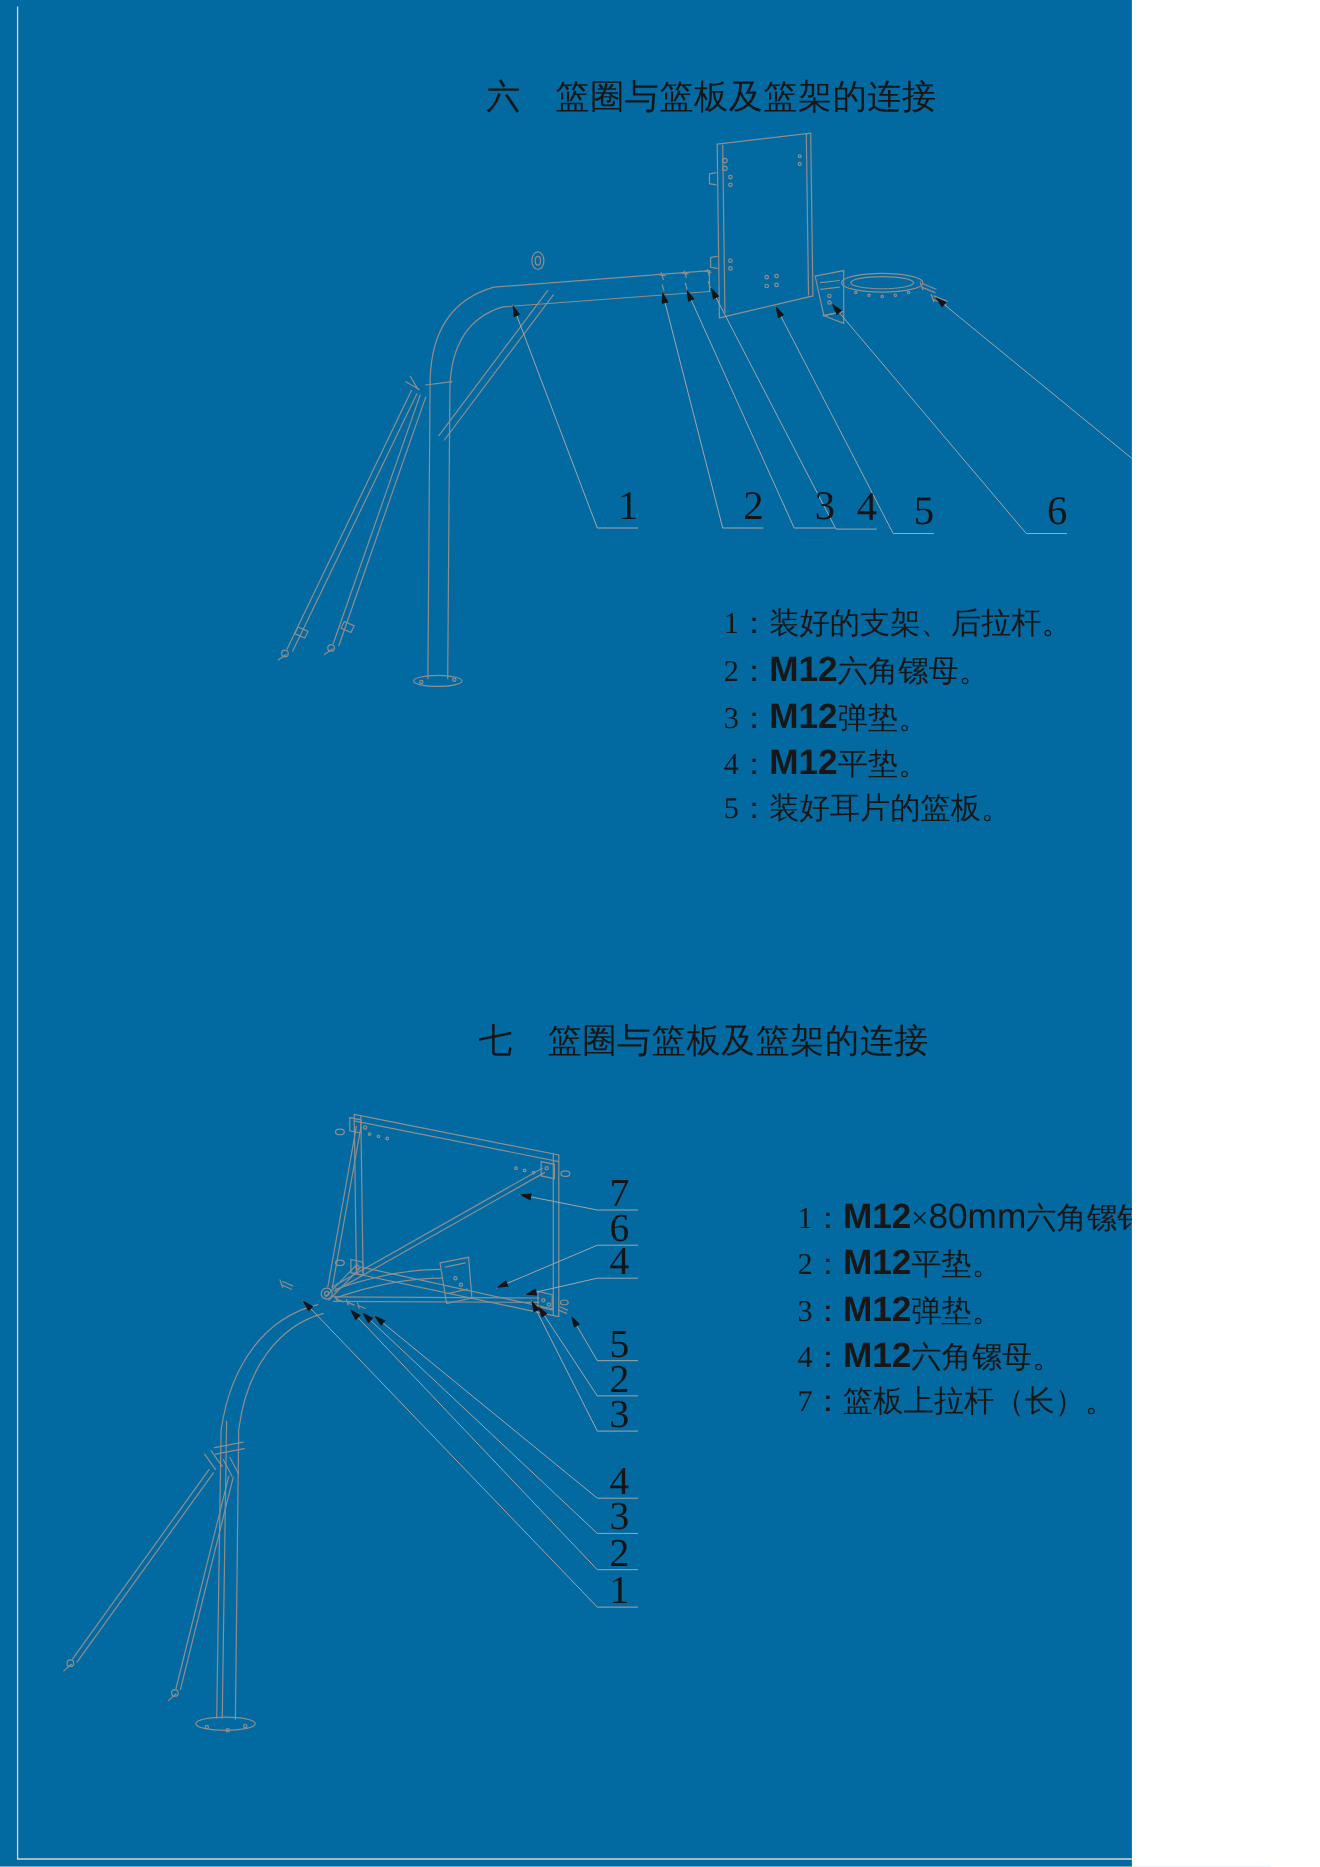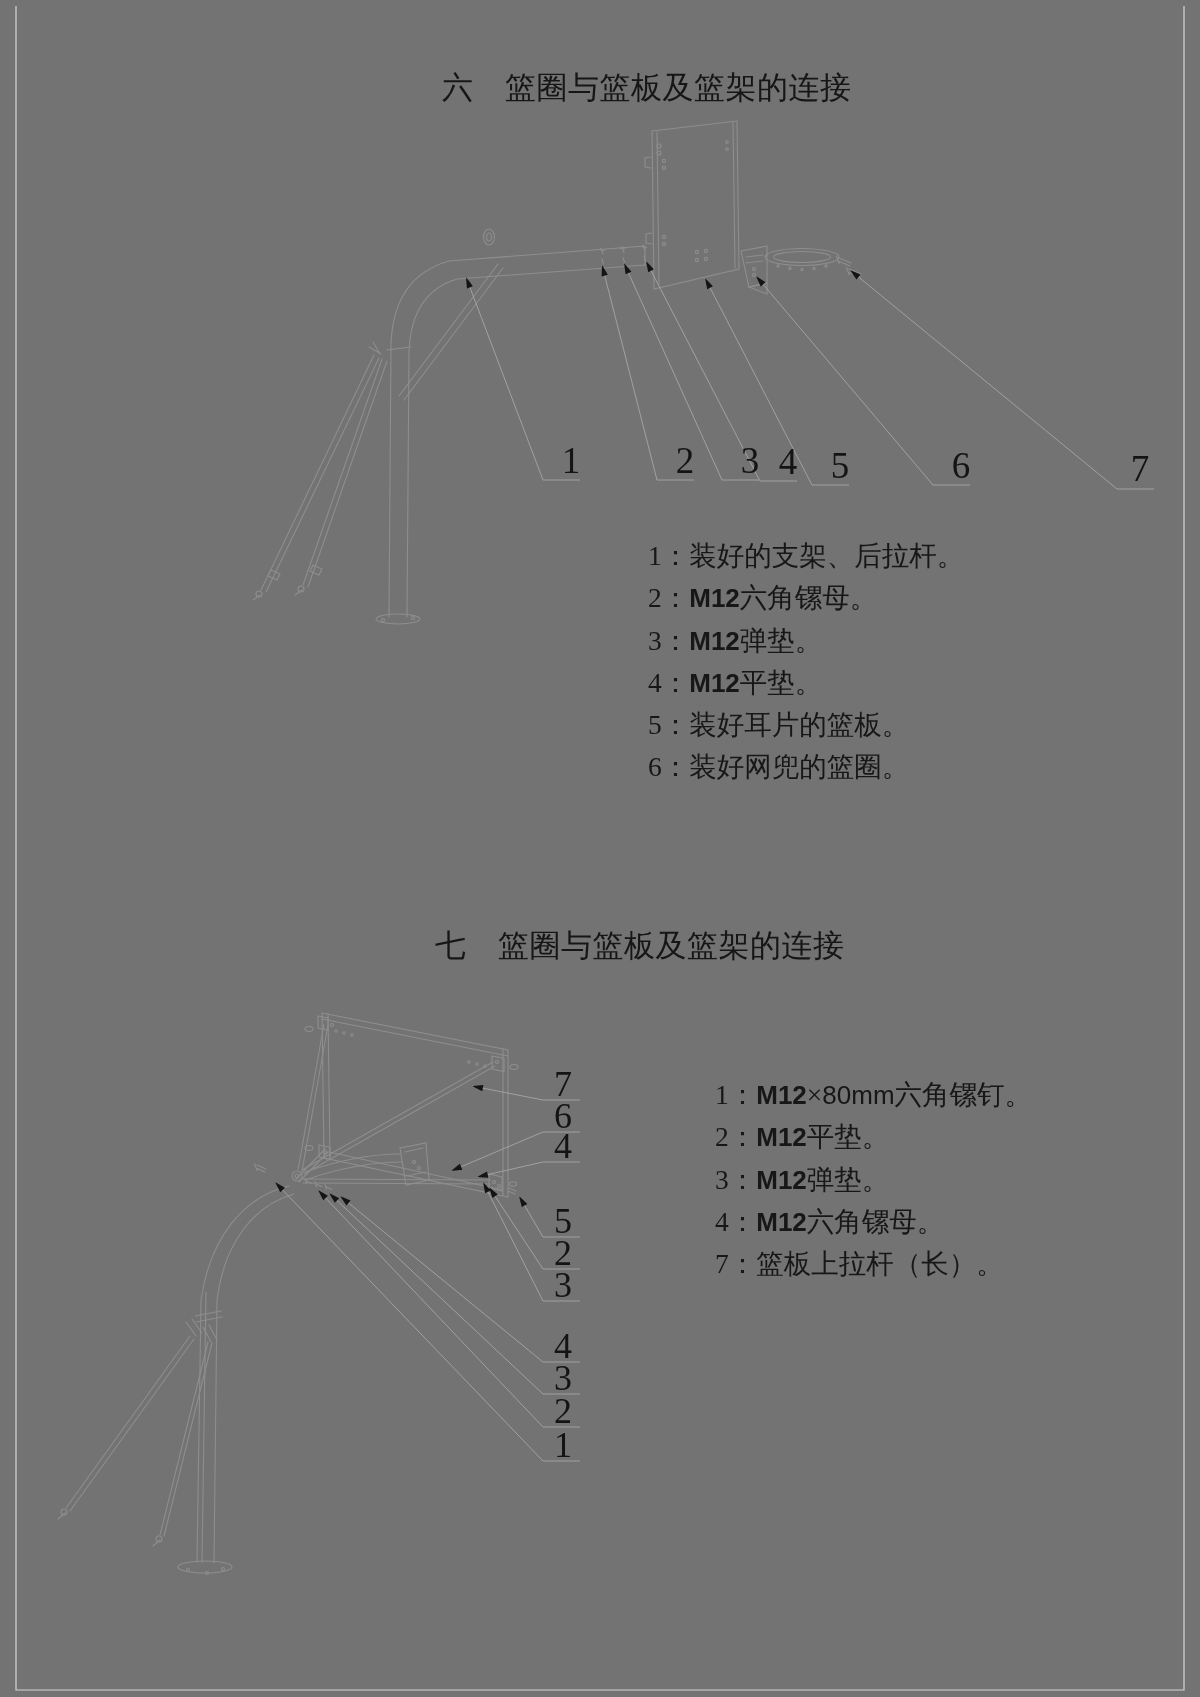--- a/index.html
+++ b/index.html
@@ -1,29 +1,29 @@
 <!DOCTYPE html>
 <html><head>
 <meta charset="utf-8">
 <style>
   html,body{margin:0;padding:0;background:#ffffff;}
   .page{
-    position:relative;width:1200px;height:1697px;background:#737373;
+    position:relative;width:1029px;height:1697px;background:#0369a1;
     font-family:"Liberation Serif","DejaVu Serif",serif;color:#1b1b1b;overflow:hidden;
   }
   svg.art{position:absolute;left:0;top:0;width:1200px;height:1697px;}
   .fig-title{
     position:absolute;font-size:31px;line-height:36px;white-space:pre;
     color:#161616;letter-spacing:0.5px;
   }
   ol.parts{
-    position:absolute;list-style:none;margin:0;padding:0;font-size:27.5px;color:#171717;
+    position:absolute;list-style:none;margin:10px;padding:0;font-size:27.5px;color:#171717;
   }
   ol.parts li{height:42.3px;line-height:42.3px;white-space:pre;}
-  .lt{font-family:"Liberation Sans","DejaVu Sans",sans-serif;font-size:26px;text-align:right;}
+  .lt{font-family:"Liberation Sans","DejaVu Sans",sans-serif;font-size:32px;text-align:right;}
   .lt.b{font-weight:700;}
   .callout{
     position:absolute;transform:translate(-50%,-55%);
     font-size:37px;color:#141414;line-height:1;
   }
 </style>
 </head>
 <body>
 
 <div class="page" id="page">
@@ -222,21 +222,20 @@
       </g>
   </svg>
 
   <div class="fig-title" id="t6" style="left:442px;top:70px">六　篮圈与篮板及篮架的连接</div>
   <ol class="parts" id="parts6" style="left:648px;top:535px">
       <li class="part-line">1：装好的支架、后拉杆。</li>
       <li class="part-line">2：<span class="lt b">M12</span>六角镙母。</li>
       <li class="part-line">3：<span class="lt b">M12</span>弹垫。</li>
       <li class="part-line">4：<span class="lt b">M12</span>平垫。</li>
       <li class="part-line">5：装好耳片的篮板。</li>
-      <li class="part-line">6：装好网兜的篮圈。</li>
     </ol>
 
   <div class="fig-title" id="t7" style="left:435px;top:928px">七　篮圈与篮板及篮架的连接</div>
   <ol class="parts" id="parts7" style="left:715px;top:1074px">
       <li class="part-line">1：<span class="lt b">M12</span>×<span class="lt">80mm</span>六角镙钉。</li>
       <li class="part-line">2：<span class="lt b">M12</span>平垫。</li>
       <li class="part-line">3：<span class="lt b">M12</span>弹垫。</li>
       <li class="part-line">4：<span class="lt b">M12</span>六角镙母。</li>
       <li class="part-line">7：篮板上拉杆（长）。</li>
     </ol>

